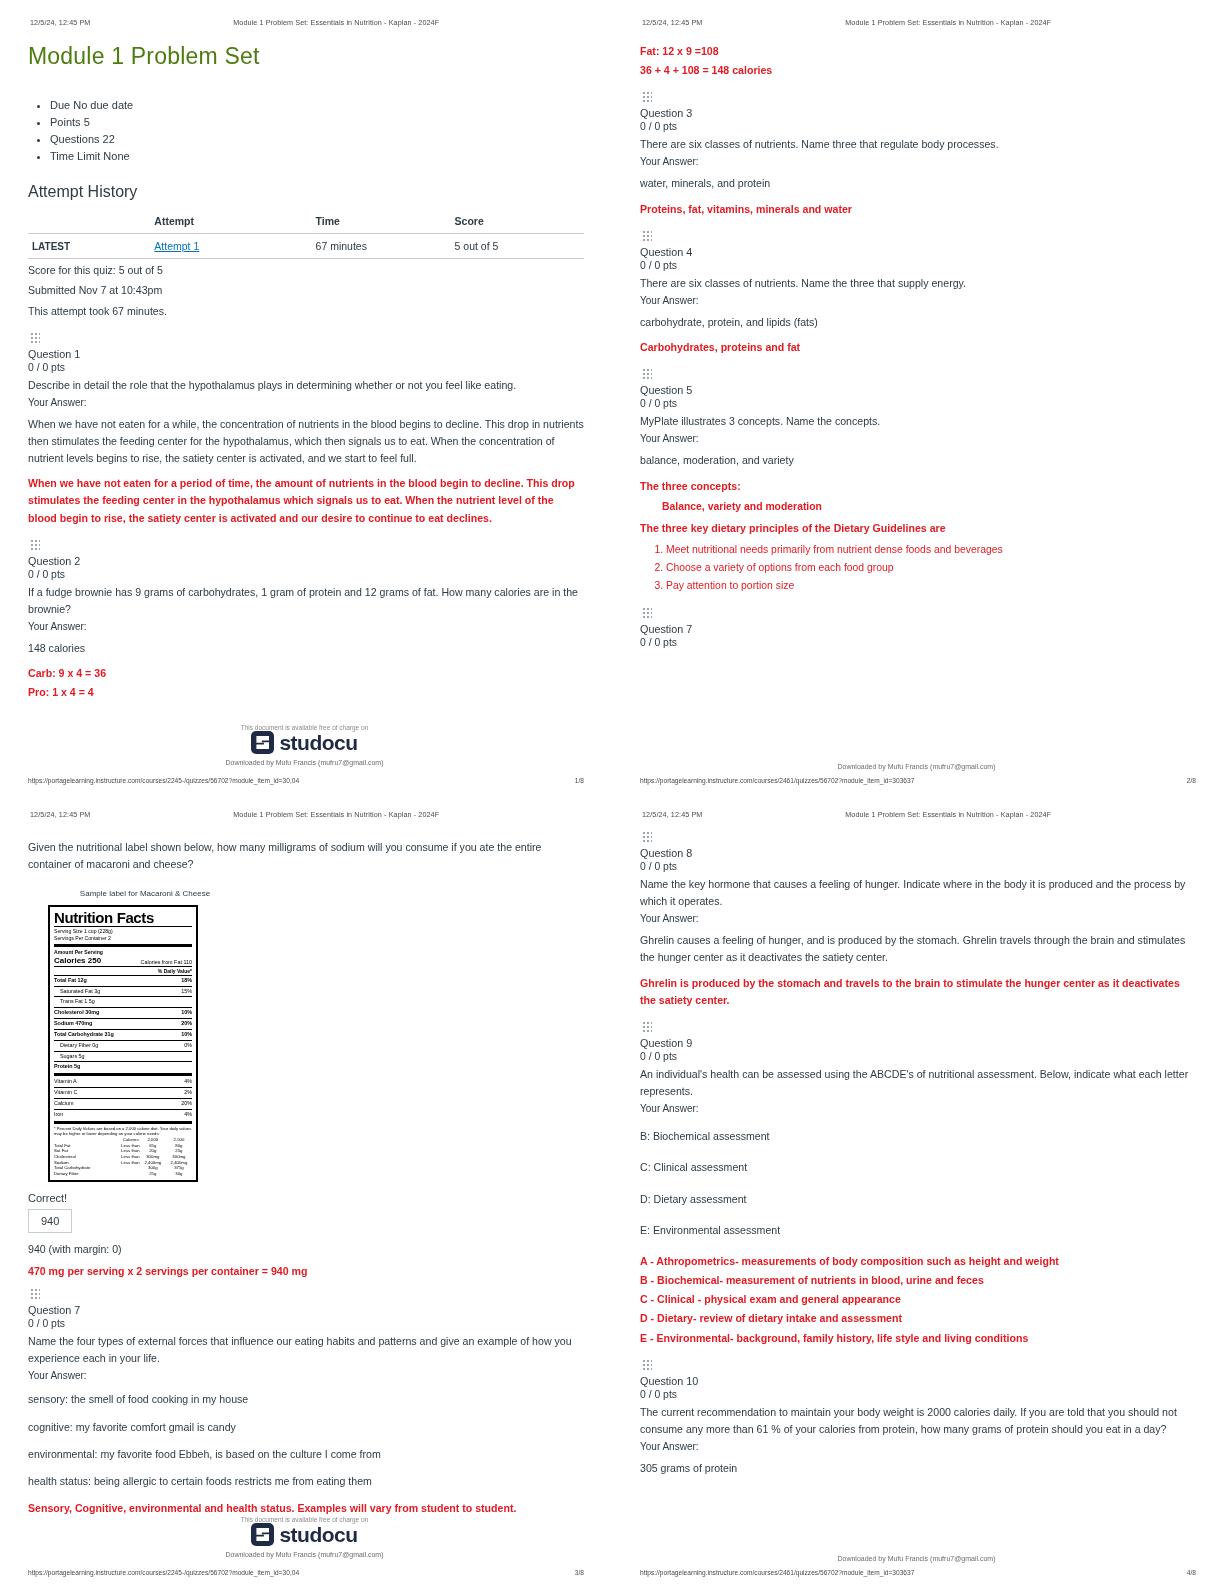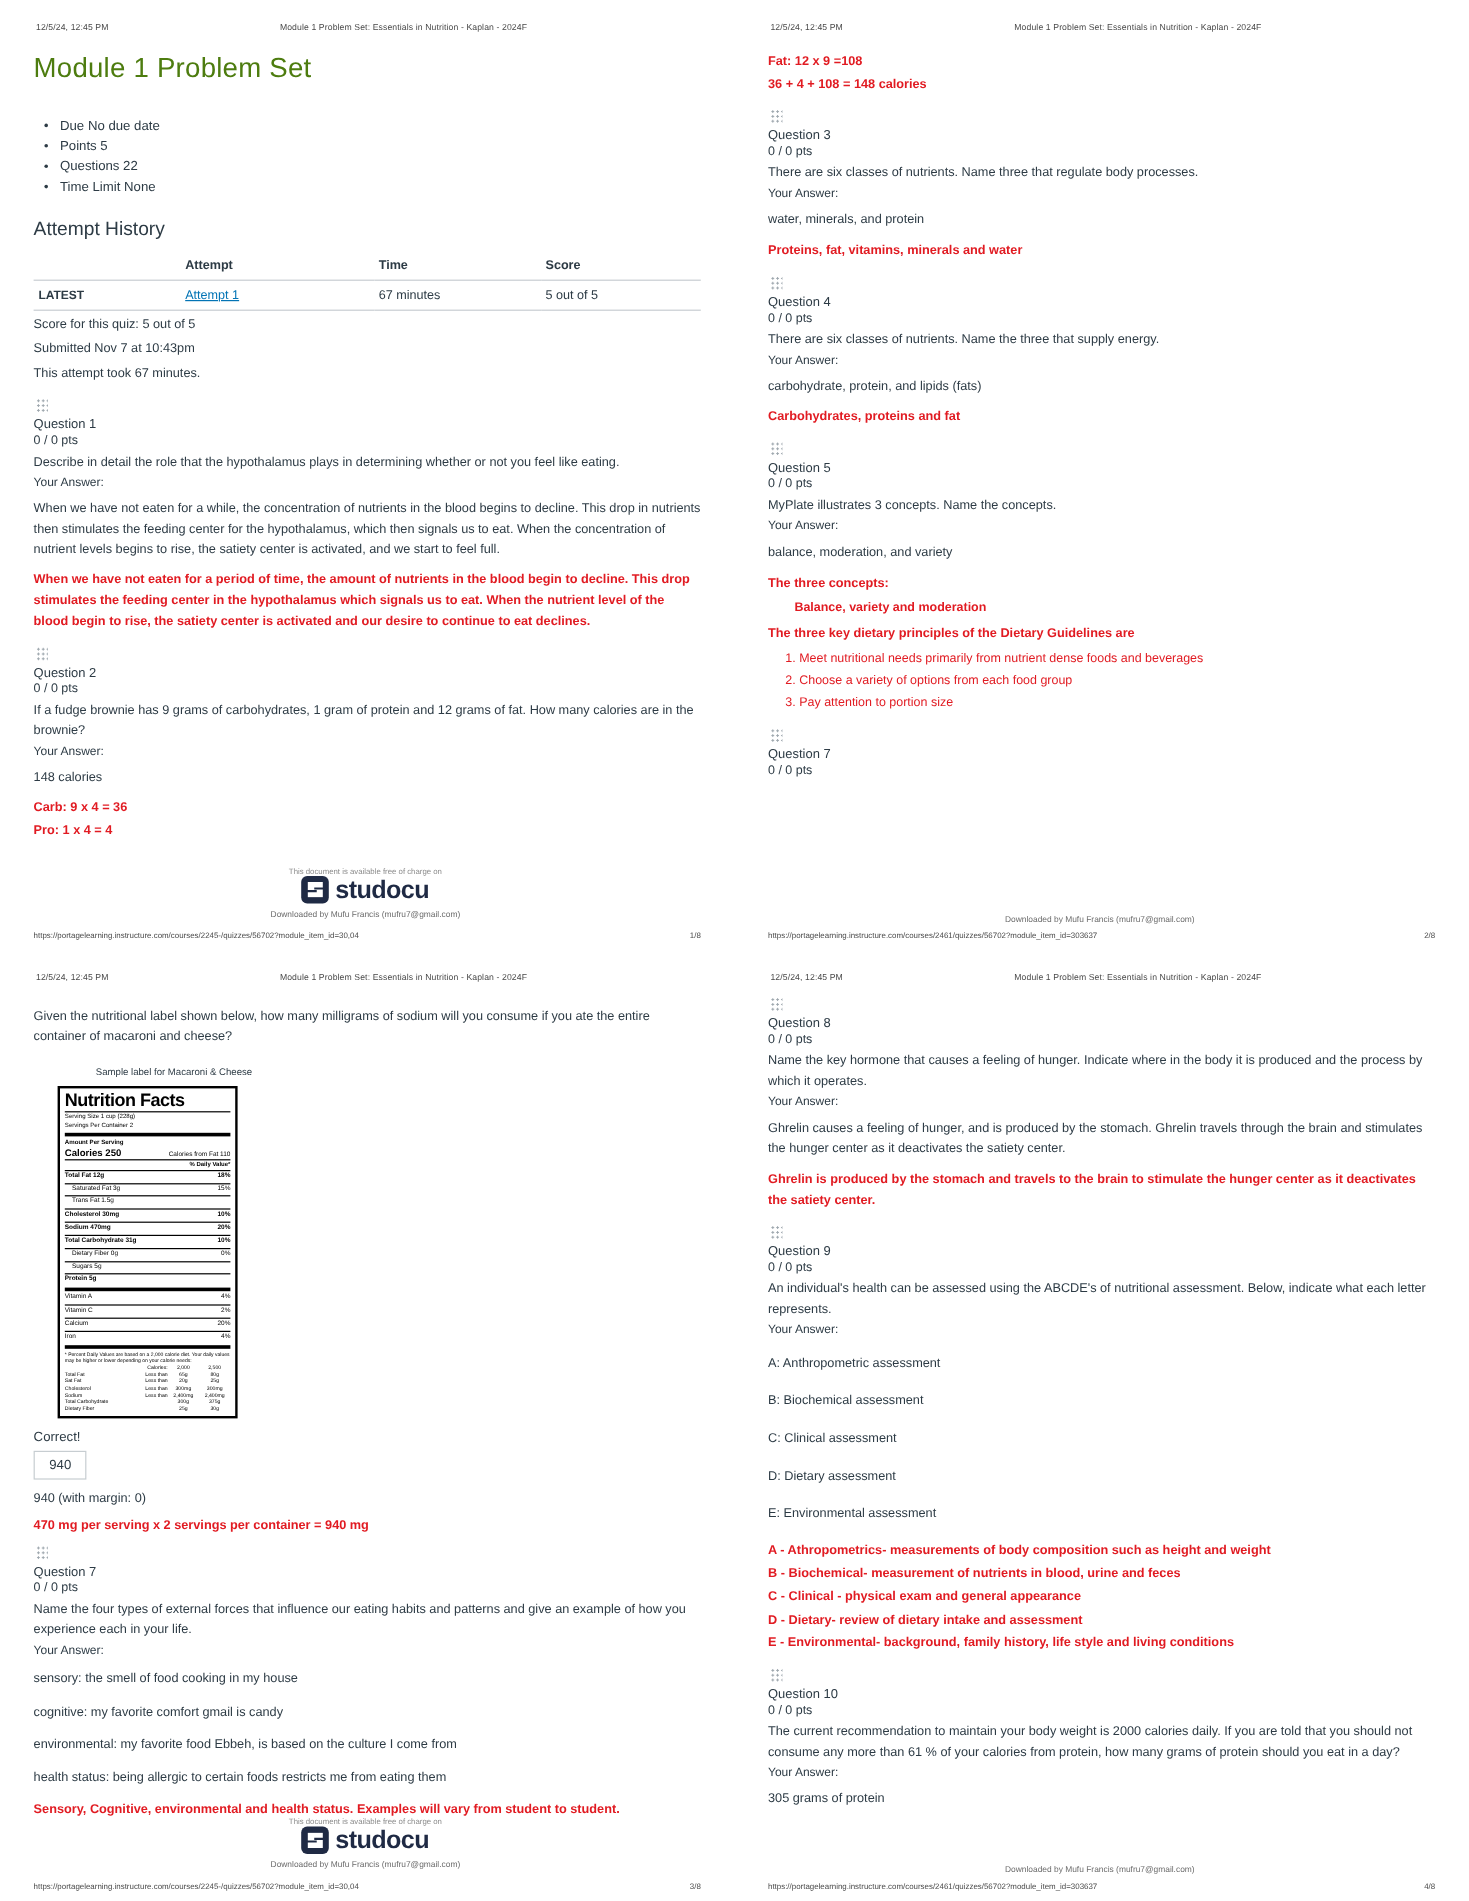--- a/index.html
+++ b/index.html
@@ -467,21 +467,20 @@
       <p class="body tight">Name the key hormone that causes a feeling of hunger.  Indicate where in the body it is produced and the process by which it operates.</p>
       <div class="youranswer">Your Answer:</div>
       <p class="body">Ghrelin causes a feeling of hunger, and is produced by the stomach. Ghrelin travels through the brain and stimulates the hunger center as it deactivates the satiety center.</p>
       <p class="red">Ghrelin is produced by the stomach and travels to the brain to stimulate the hunger center as it deactivates the satiety center.</p>
 
       <span class="dots"></span>
       <div class="qhead">Question 9</div>
       <div class="qpts">0 / 0 pts</div>
       <p class="body tight">An individual's health can be assessed using the ABCDE's of nutritional assessment.  Below, indicate what each letter represents.</p>
       <div class="youranswer">Your Answer:</div>
-      <p class="body" style="margin:14px 0">A: Anthropometric assessment</p>
       <p class="body" style="margin:14px 0">B: Biochemical assessment</p>
       <p class="body" style="margin:14px 0">C: Clinical assessment</p>
       <p class="body" style="margin:14px 0">D: Dietary assessment</p>
       <p class="body" style="margin:14px 0">E: Environmental assessment</p>
       <p class="red" style="margin:12px 0 2px 0">A - Athropometrics- measurements of body composition such as height and weight</p>
       <p class="red" style="margin:2px 0">B - Biochemical- measurement of nutrients in blood, urine and feces</p>
       <p class="red" style="margin:2px 0">C - Clinical - physical exam and general appearance</p>
       <p class="red" style="margin:2px 0">D - Dietary- review of dietary intake and assessment</p>
       <p class="red" style="margin:2px 0 10px 0">E - Environmental- background, family history, life style and living conditions</p>
 

